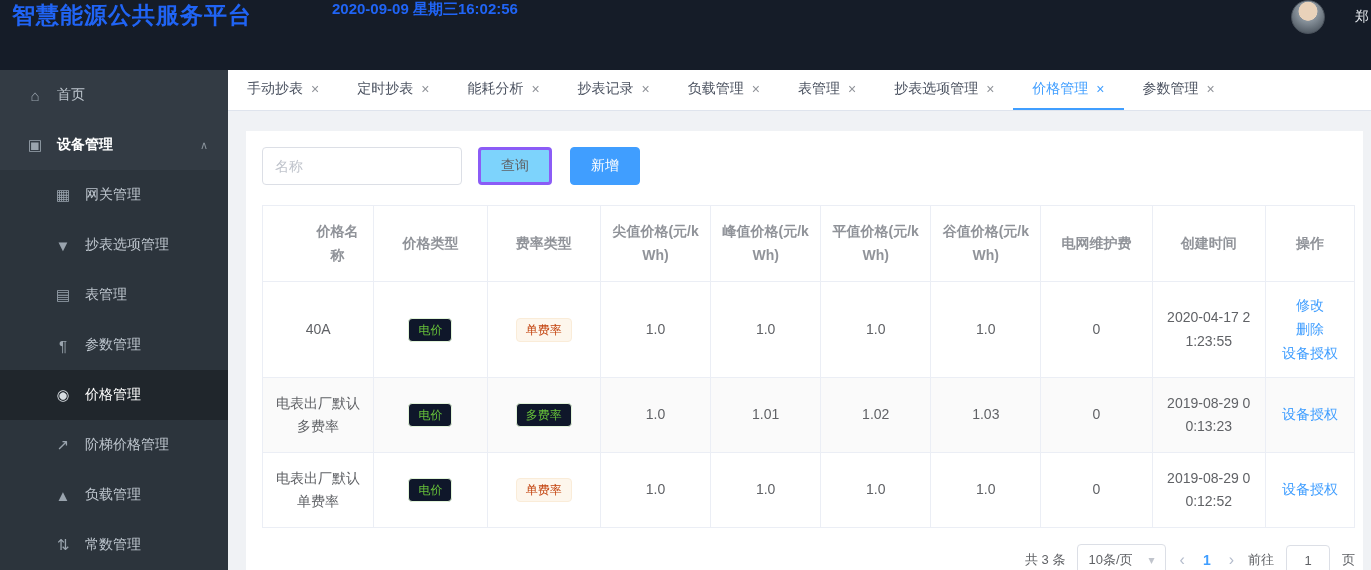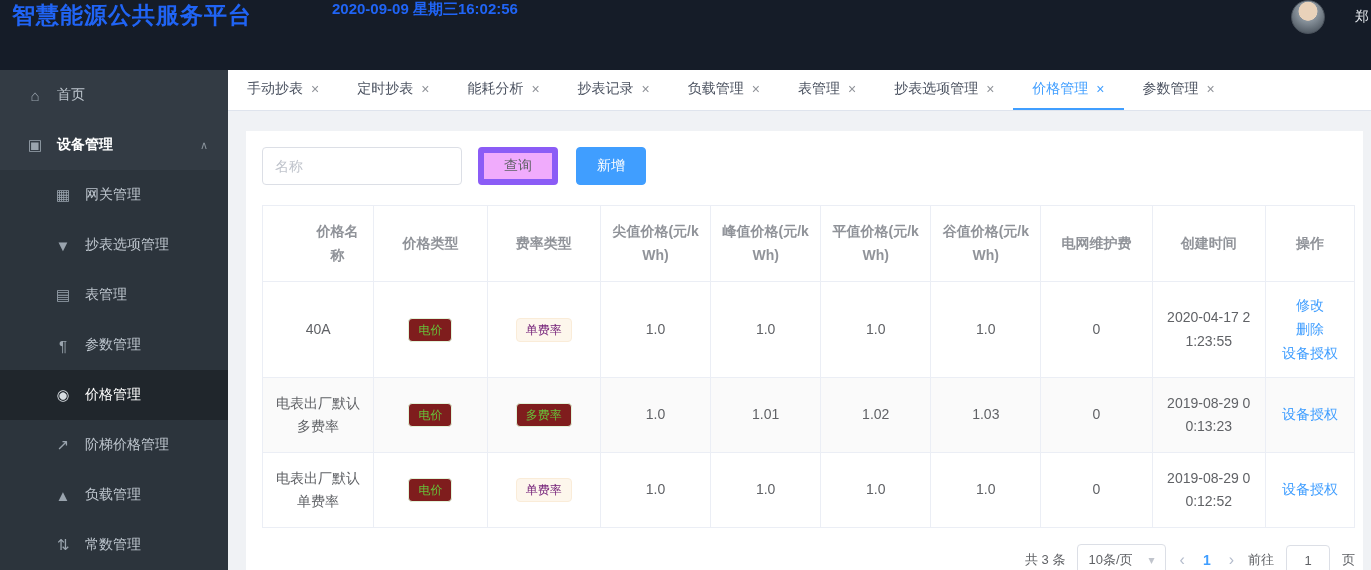--- a/index.html
+++ b/index.html
@@ -39,38 +39,38 @@
 
   .content { padding:20px 8px 0 18px; }
   .card { background:#ffffff; padding:16px 8px 10px 16px; }
 
   
   .toolbar { display:flex; align-items:center; gap:16px; margin-bottom:20px; }
   .search-input { width:200px; height:38px; border:1px solid #dcdfe6; border-radius:4px;
                   padding:0 12px; font-size:14px; color:#606266; outline:none; }
   .search-input::placeholder { color:#c0c4cc; }
   .btn { height:38px; padding:0 20px; border-radius:4px; font-size:14px; cursor:pointer; }
-  .btn-plain { background:#f0abfc; border:6px solid #8b5cf6; color:#606266; }
+  .btn-plain { background:#7dd3fc; border:3px solid #8b5cf6; color:#606266; }
   .btn-primary { background:#409eff; border:1px solid #409eff; color:#fff; margin-left:2px; }
 
   
   table { width:100%; border-collapse:collapse; table-layout:fixed; }
   th,td { border:1px solid #ebeef5; text-align:center; font-size:14px; padding:12px 9px;
           word-break:break-all; line-height:1.7; }
   th { color:#909399; font-weight:bold; height:76px; background:#fff; }
   td { color:#606266; height:75px; }
   tr.striped { background:#fafafa;padding-left:10px; }
   th:nth-child(1){width:10%;padding-left:48px;} th:nth-child(2){width:10.2%;} th:nth-child(3){width:10.2%;}
   th:nth-child(4){width:9.9%;} th:nth-child(5){width:9.9%;} th:nth-child(6){width:9.9%;}
   th:nth-child(7){width:9.9%;} th:nth-child(8){width:10%;} th:nth-child(9){width:10.2%;}
   th:nth-child(10){width:8%;}
 
   .tag { display:inline-block; padding:2px 9px; font-size:12px; border-radius:4px; line-height:18px; }
-  .tag-success { background:#7f1d1d; border:1px solid #e1f3d8; color:#67c23a; }
-  .tag-warning { background:#fdf6ec; border:1px solid #faecd8; color:#701a75; }
+  .tag-success { background:#0f172a; border:1px solid #e1f3d8; color:#67c23a; }
+  .tag-warning { background:#fdf6ec; border:1px solid #faecd8; color:#c2410c; }
 
   .link { color:#409eff; cursor:pointer; margin:0 5px; display:inline-block; text-decoration:none; }
 
   
   .pager { display:flex; align-items:center; justify-content:flex-end; gap:12px;
            padding:16px 0 10px 0; font-size:13px; color:#606266; white-space:nowrap; }
   .psel { border:1px solid #dcdfe6; border-radius:4px; height:32px; padding:0 10px;
           display:flex; align-items:center; gap:16px; color:#606266; background:#fff; cursor:pointer; }
   .chevdn { color:#c0c4cc; font-size:12px; }
   .parrow { color:#b4bccc; font-size:16px; cursor:pointer; padding:0 2px; }

